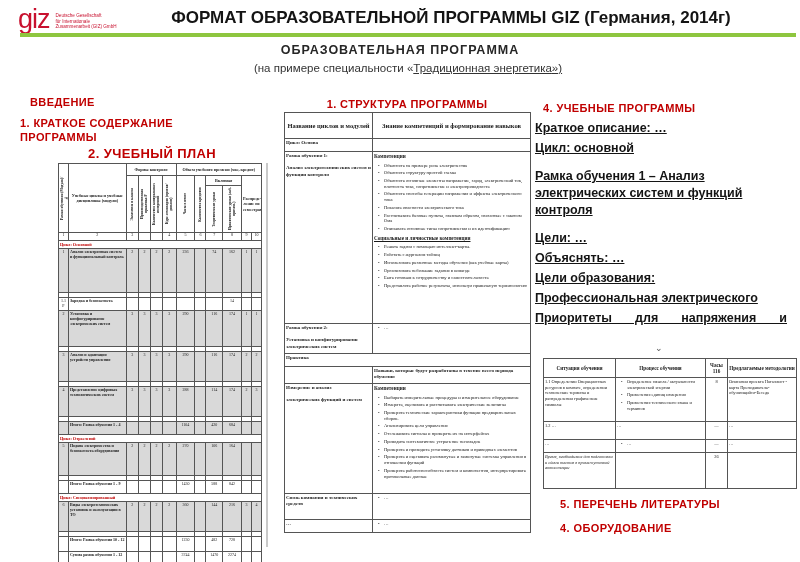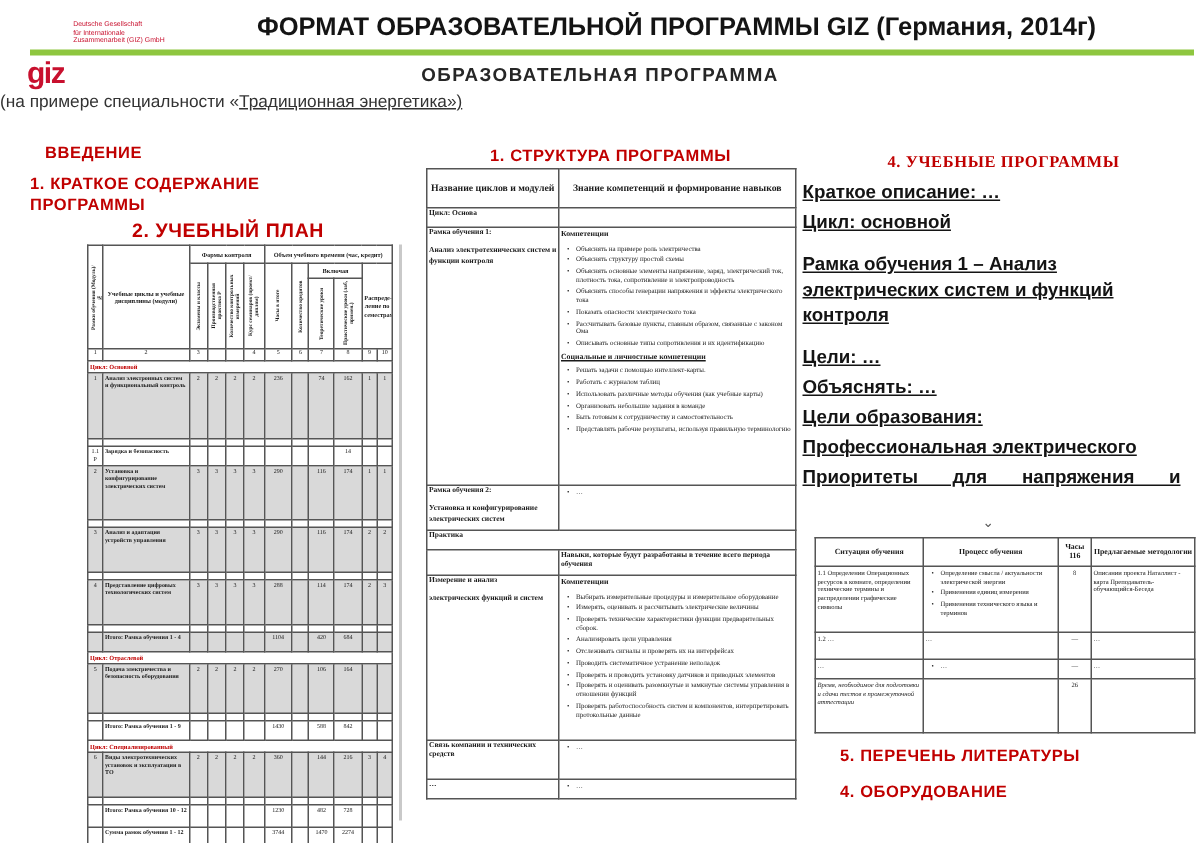--- a/index.html
+++ b/index.html
@@ -1,35 +1,35 @@
 <!DOCTYPE html>
 <html><head>
 <meta charset="utf-8">
 <style>
   html,body{margin:0;padding:0;background:#fff;}
   .slide{position:relative;width:800px;height:562px;background:#ffffff;overflow:hidden;
          font-family:"Liberation Sans",sans-serif;color:#1a1a1a;}
   
   .logo{position:absolute;left:18px;top:6px;display:flex;align-items:flex-start;}
-  .logo-giz{font-weight:bold;font-size:20px;line-height:26px;color:#C8102E;letter-spacing:-1px;margin-top:30px;}
+  .logo-giz{font-weight:normal;font-size:27px;line-height:26px;color:#C8102E;letter-spacing:-1px;}
   .logo-sub{margin-left:6px;margin-top:7px;font-size:4.6px;line-height:5.6px;color:#C8102E;}
   .greenbar{position:absolute;left:20px;top:33px;width:776px;height:4px;background:#8EC63F;}
   .title{position:absolute;left:110px;right:8px;top:8px;text-align:center;
          font-size:17px;font-weight:bold;color:#141414;}
   .subtitle{position:absolute;left:0;right:0;top:43px;text-align:center;
             font-size:12.5px;font-weight:bold;letter-spacing:1px;color:#262626;}
-  .subnote{position:absolute;left:0;right:16px;top:62px;font-size:11.5px;color:#333;}
+  .subnote{position:absolute;left:0;right:16px;top:62px;text-align:center;font-size:11.5px;color:#333;padding-left:32px;}
   .subnote .lnk{text-decoration:underline;}
   
   .rh{position:absolute;color:#C00000;font-weight:bold;letter-spacing:.4px;}
   .rh-intro{left:30px;top:96px;font-size:11px;}
   .rh-s1{left:20px;top:116px;width:215px;font-size:11px;line-height:14px;}
   .rh-s2{left:88px;top:146px;font-size:13px;}
   .rh-s3{left:284px;top:98px;width:246px;text-align:center;font-size:11px;}
-  .rh-s4{left:543px;top:102px;width:252px;text-align:center;font-size:11px;font-family:Liberation Serif, serif;}
+  .rh-s4{left:543px;top:102px;width:252px;text-align:left;font-size:11px;}
   .rh-s5{left:560px;top:498px;font-size:11px;}
   .rh-s6{left:560px;top:522px;font-size:11px;}
   
   table{border-collapse:collapse;table-layout:fixed;background:#fff;}
   td{border:1px solid #555;padding:1px;vertical-align:top;overflow:hidden;
      font-family:"Liberation Serif",serif;}
   
   .cur{position:absolute;left:58px;top:163px;width:204px;font-size:4px;}
   .cur td{font-size:4px;line-height:1.2;}
   .cur .hh{font-weight:bold;text-align:center;vertical-align:middle;font-size:4.2px;}

